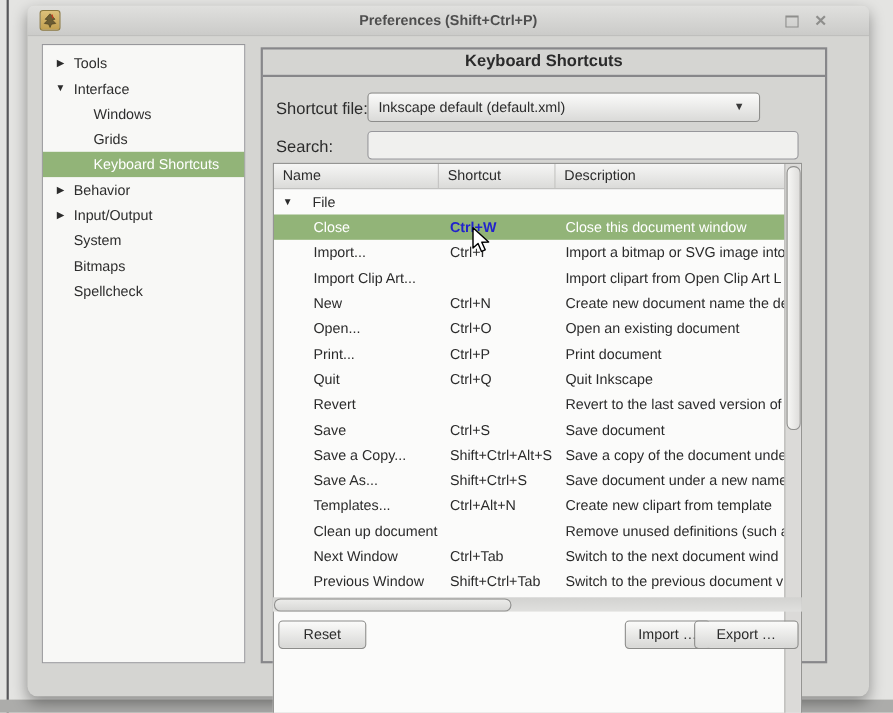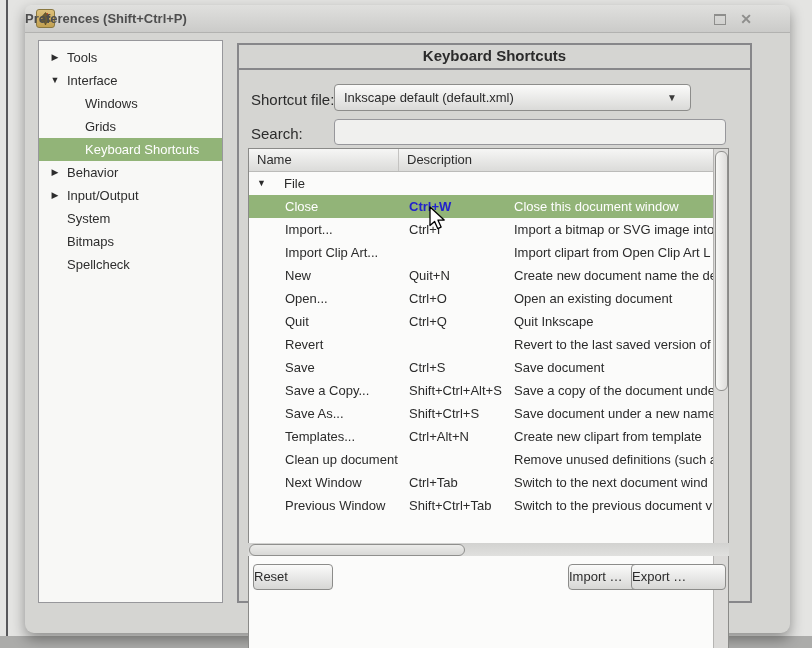--- a/index.html
+++ b/index.html
@@ -7,21 +7,21 @@
          font-family:"Liberation Sans",sans-serif;-webkit-font-smoothing:antialiased}
   .desktop-line{position:absolute;left:6px;top:0;width:2px;height:648px;background:#57575a}
   .desktop-bottom{position:absolute;left:0;top:636px;width:812px;height:12px;background:#acacaa}
 
   
   .window{position:absolute;left:25px;top:5px;width:765px;height:628px;background:#d5d5d2;
           border-radius:6px 6px 9px 9px;box-shadow:0 6px 14px rgba(0,0,0,.38)}
   .titlebar{position:absolute;left:0;top:0;width:100%;height:27px;
             background:linear-gradient(#e0e0de,#cbcbc9);border-bottom:1px solid #b2b2b0;
             border-radius:6px 6px 0 0}
-  .win-title{position:absolute;left:0;top:6px;width:100%;
+  .win-title{position:absolute;left:0;top:6px;width:100%;text-align:center;
              font-size:13px;font-weight:bold;color:#4e4e4e}
   .app-icon{position:absolute;left:11px;top:4px;width:19px;height:19px;border-radius:3px;
             border:1px solid #8a7840;background:linear-gradient(#ddc07a,#c2a050);
             box-sizing:border-box;text-align:center}
   .app-icon svg{display:block;margin:2px auto 0}
   .winbtn{position:absolute;top:7px;width:16px;height:14px;color:#8e8e8c;text-align:center}
   .btn-max{right:62px}
   .btn-max .box{display:block;margin:2px auto 0;width:10px;height:8px;border:1px solid #8e8e8c;border-top:2px solid #8e8e8c}
   .btn-close{right:36px;font-size:14px;font-weight:bold;line-height:14px}
 
@@ -72,21 +72,21 @@
   .trow.selected .cell-short{color:#2222cc;font-weight:bold}
 
   .vscroll{position:absolute;right:0;top:0;bottom:0;width:14px;background:#dbdad8;border-left:1px solid #b5b4b2}
   .vthumb{position:absolute;left:1px;width:11px;top:2px;height:238px;border:1px solid #90908e;
           border-radius:6px;background:linear-gradient(90deg,#f7f7f5,#dedddb)}
   .hscroll{position:absolute;left:9px;top:498px;width:481px;height:13px;background:linear-gradient(#d2d2d0,#e0e0de)}
   .hthumb{position:absolute;left:1px;top:1px;width:214px;height:10px;border:1px solid #8f8f8d;
           border-radius:6px;background:linear-gradient(#ececea,#d8d8d6)}
 
   .pbtn{position:absolute;top:519px;height:26px;box-sizing:border-box;border:1px solid #8c8c8a;border-radius:4px;
-        background:linear-gradient(#fbfbfa,#d7d7d5);font-size:13px;color:#2b2b2b;
+        background:linear-gradient(#fbfbfa,#d7d7d5);font-size:13px;color:#2b2b2b;text-align:center;
         line-height:24px;cursor:default}
   .btn-reset{left:14px;width:80px}
   .btn-import{left:329px;width:78px}
   .btn-export{left:392px;width:95px}
 
   .mouse-cursor{position:absolute;left:427px;top:206px;pointer-events:none}
 </style>
 </head>
 <body>
 
@@ -155,20 +155,21 @@
         <span>Inkscape default (default.xml)</span>
         <span class="dd-arrow">▼</span>
       </div>
 
       <span class="form-label" style="top:80px">Search:</span>
       <input class="search-input" value="" style="">
 
       <div class="shortcut-table">
         <div class="thead">
           <div class="th c-name">Name</div>
+          <div class="th c-short">Shortcut</div>
           <div class="th c-desc">Description</div>
         </div>
         <div class="tbody">
             <div class="trow group">
               <span class="grp-arrow">▼</span>
               <span class="cell-name">File</span>
             </div>
             <div class="trow selected">
               <span class="cell-name">Close</span>
               <span class="cell-short">Ctrl+W</span>
@@ -179,27 +180,32 @@
               <span class="cell-short">Ctrl+I</span>
               <span class="cell-desc">Import a bitmap or SVG image into</span>
             </div>
             <div class="trow">
               <span class="cell-name">Import Clip Art...</span>
               <span class="cell-short"></span>
               <span class="cell-desc">Import clipart from Open Clip Art L</span>
             </div>
             <div class="trow">
               <span class="cell-name">New</span>
-              <span class="cell-short">Quit+N</span>
+              <span class="cell-short">Ctrl+N</span>
               <span class="cell-desc">Create new document name the de</span>
             </div>
             <div class="trow">
               <span class="cell-name">Open...</span>
               <span class="cell-short">Ctrl+O</span>
               <span class="cell-desc">Open an existing document</span>
+            </div>
+            <div class="trow">
+              <span class="cell-name">Print...</span>
+              <span class="cell-short">Ctrl+P</span>
+              <span class="cell-desc">Print document</span>
             </div>
             <div class="trow">
               <span class="cell-name">Quit</span>
               <span class="cell-short">Ctrl+Q</span>
               <span class="cell-desc">Quit Inkscape</span>
             </div>
             <div class="trow">
               <span class="cell-name">Revert</span>
               <span class="cell-short"></span>
               <span class="cell-desc">Revert to the last saved version of</span>

